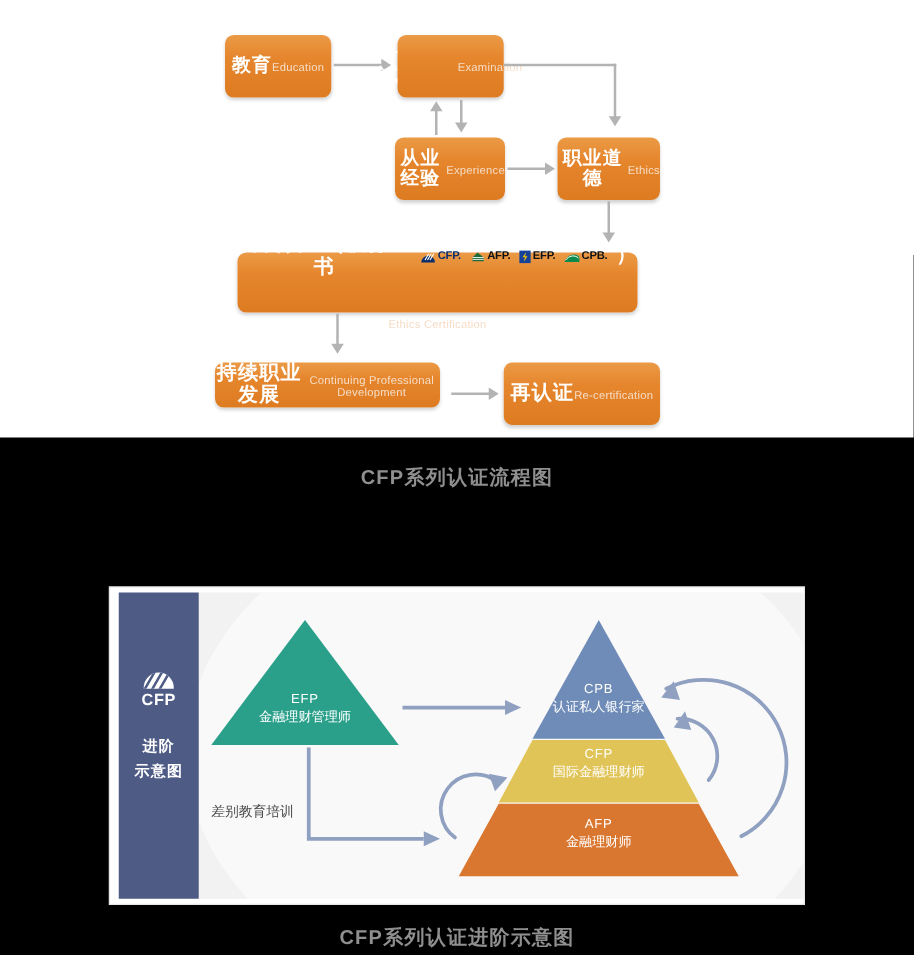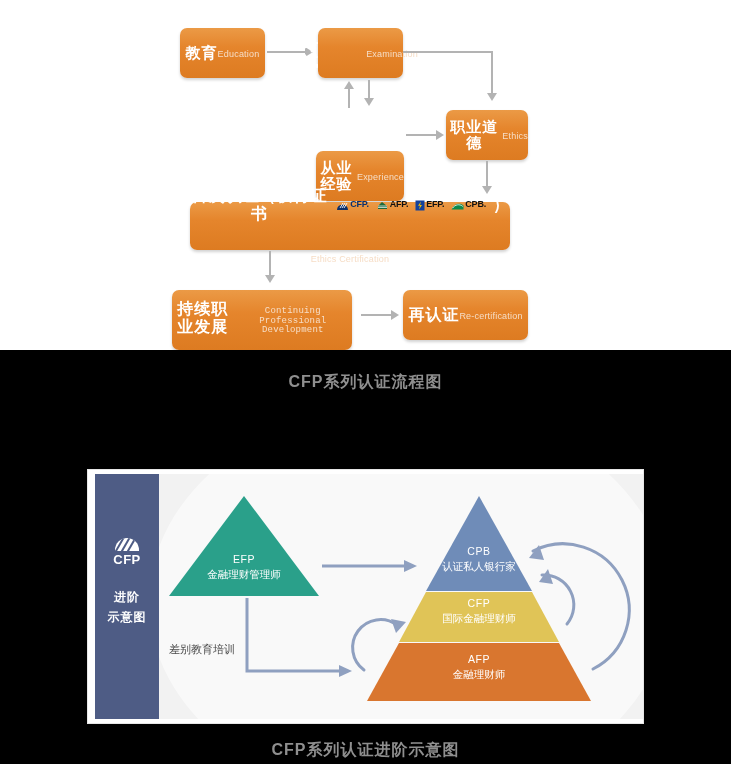--- a/index.html
+++ b/index.html
@@ -127,21 +127,21 @@
       <div class="ln lnh" style="left:403px;top:51px;width:90px;"></div>
       <div class="ln lnv" style="left:491px;top:51px;height:44px;"></div>
       <div class="arrowhead ah-down" style="left:487px;top:93px;"></div>
 
       <div class="ln lnv" style="left:348px;top:88px;height:20px;"></div>
       <div class="arrowhead ah-up" style="left:344px;top:81px;"></div>
 
       <div class="ln lnv" style="left:368px;top:80px;height:20px;"></div>
       <div class="arrowhead ah-down" style="left:364px;top:98px;"></div>
 
-      <div class="obox" style="left:316px;top:110px;width:88px;height:50px;margin-top:41px;">
+      <div class="obox" style="left:316px;top:110px;width:88px;height:50px;">
         <span class="cn">从业经验</span>
         <span class="en">Experience</span>
       </div>
 
       <div class="ln lnh" style="left:406px;top:134px;width:32px;"></div>
       <div class="arrowhead ah-right" style="left:436px;top:130px;"></div>
 
       <div class="obox" style="left:446px;top:110px;width:82px;height:50px;">
         <span class="cn">职业道德</span>
         <span class="en">Ethics</span>
@@ -189,21 +189,21 @@
 
           </span>
           <span class="cn">）</span>
         </div>
         <span class="en">Ethics Certification</span>
       </div>
 
       <div class="ln lnv" style="left:269px;top:251px;height:26px;"></div>
       <div class="arrowhead ah-down" style="left:265px;top:275px;"></div>
 
-      <div class="obox wide" style="left:172px;top:290px;width:180px;height:60px;font-family:Liberation Mono, monospace;">
+      <div class="obox wide" style="left:172px;top:290px;width:180px;height:36px;">
         <span class="cn">持续职业发展</span>
         <span class="en">Continuing Professional Development</span>
       </div>
 
       <div class="ln lnh" style="left:361px;top:314px;width:32px;"></div>
       <div class="arrowhead ah-right" style="left:391px;top:310px;"></div>
 
       <div class="obox wide" style="left:403px;top:290px;width:125px;height:50px;">
         <span class="cn">再认证</span>
         <span class="en">Re-certification</span>

